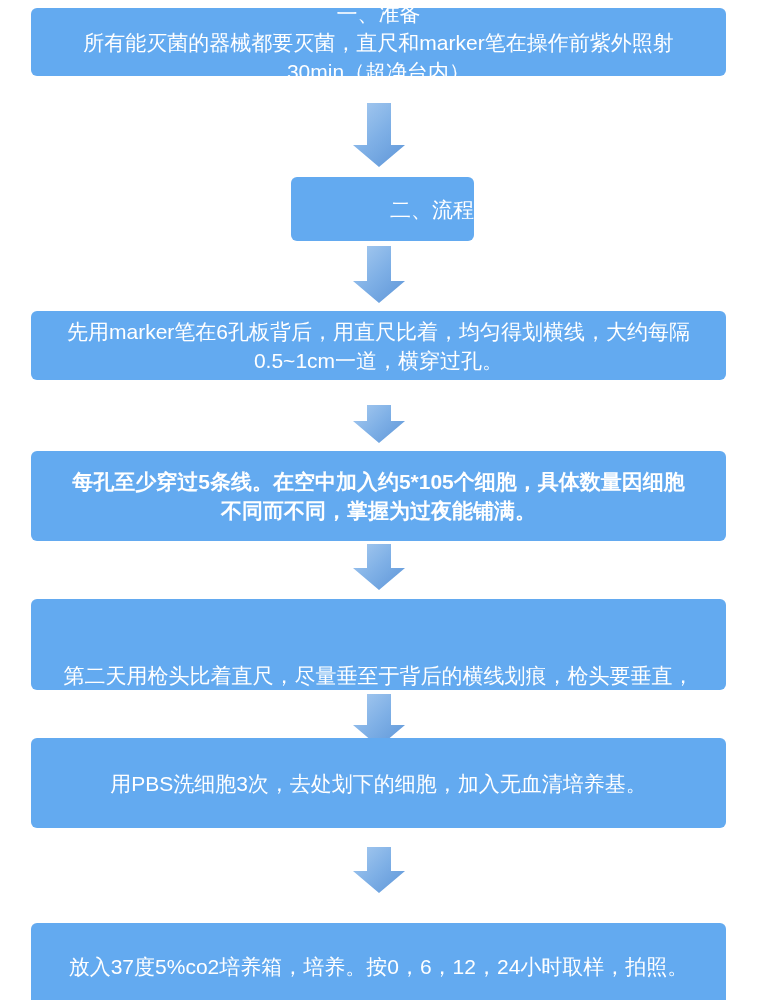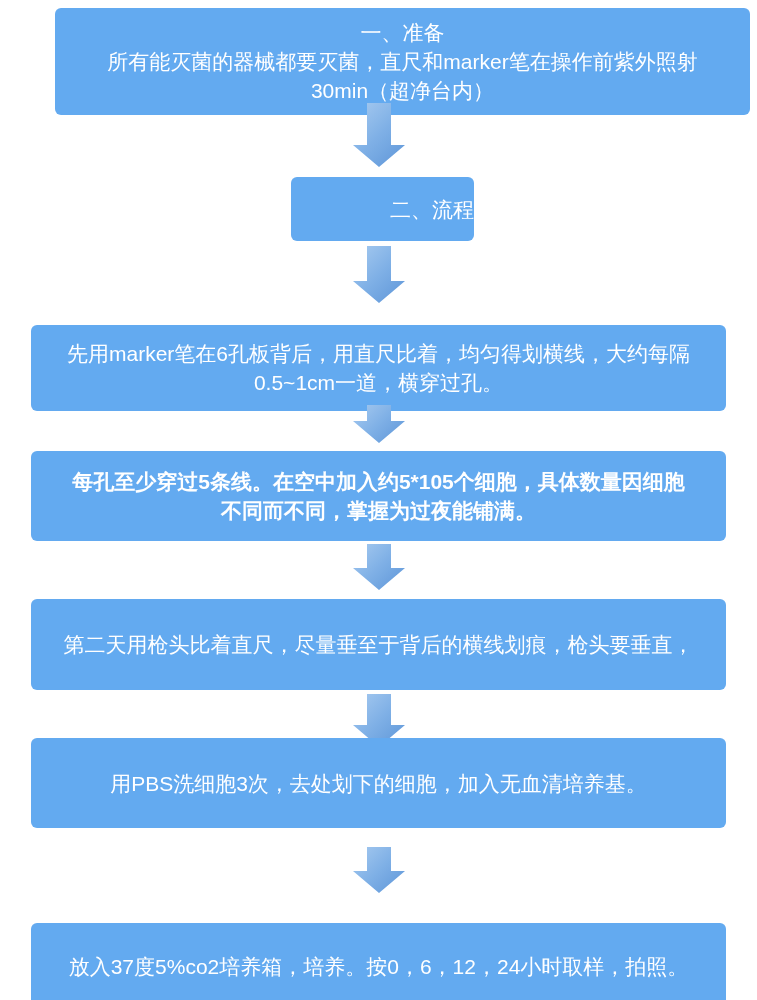--- a/index.html
+++ b/index.html
@@ -54,49 +54,49 @@
       0 calc(100% - 22px),
       14px calc(100% - 22px)
     );
   }
 </style>
 </head>
 <body>
 
 <div class="canvas">
 
-  <div class="box" style="top:8px;height:107px;margin-left:24px;">
+  <div class="box" style="top:8px;height:68px;">
     <div class="line">一、准备</div>
     <div class="line">所有能灭菌的器械都要灭菌，直尺和marker笔在操作前紫外照射</div>
     <div class="line">30min（超净台内）</div>
   </div>
 
   <div class="arrow" style="top:103px;height:64px;"></div>
 
   <div class="box box-small" style="top:177px;height:64px;text-align:right;">
     <div class="line">二、流程</div>
   </div>
 
   <div class="arrow" style="top:246px;height:57px;"></div>
 
-  <div class="box" style="top:325px;height:86px;">
+  <div class="box" style="top:311px;height:69px;">
     <div class="line">先用marker笔在6孔板背后，用直尺比着，均匀得划横线，大约每隔</div>
     <div class="line">0.5~1cm一道，横穿过孔。</div>
   </div>
 
   <div class="arrow" style="top:405px;height:38px;"></div>
 
   <div class="box" style="top:451px;height:90px;font-weight:bold;">
     <div class="line">每孔至少穿过5条线。在空中加入约5*105个细胞，具体数量因细胞</div>
     <div class="line">不同而不同，掌握为过夜能铺满。</div>
   </div>
 
   <div class="arrow" style="top:544px;height:46px;"></div>
 
-  <div class="box" style="top:599px;height:91px;">
+  <div class="box" style="top:599px;height:91px;justify-content:flex-end;">
     <div class="line">第二天用枪头比着直尺，尽量垂至于背后的横线划痕，枪头要垂直，</div>
   </div>
 
   <div class="arrow" style="top:694px;height:53px;"></div>
 
   <div class="box" style="top:738px;height:90px;">
     <div class="line">用PBS洗细胞3次，去处划下的细胞，加入无血清培养基。</div>
   </div>
 
   <div class="arrow" style="top:847px;height:46px;"></div>

